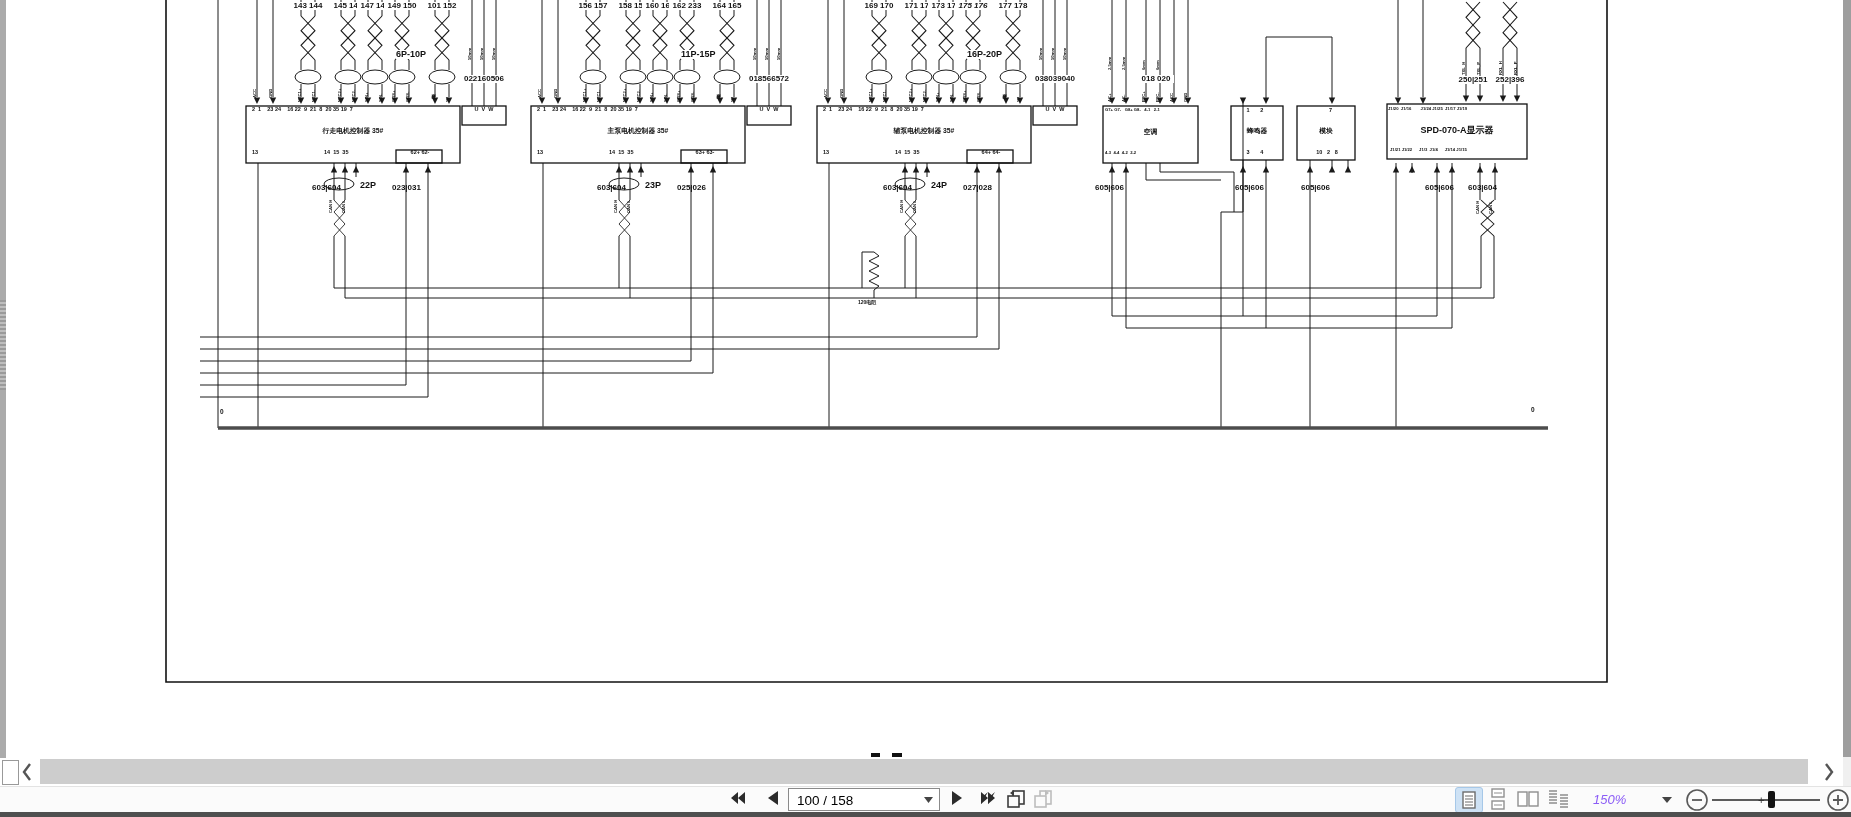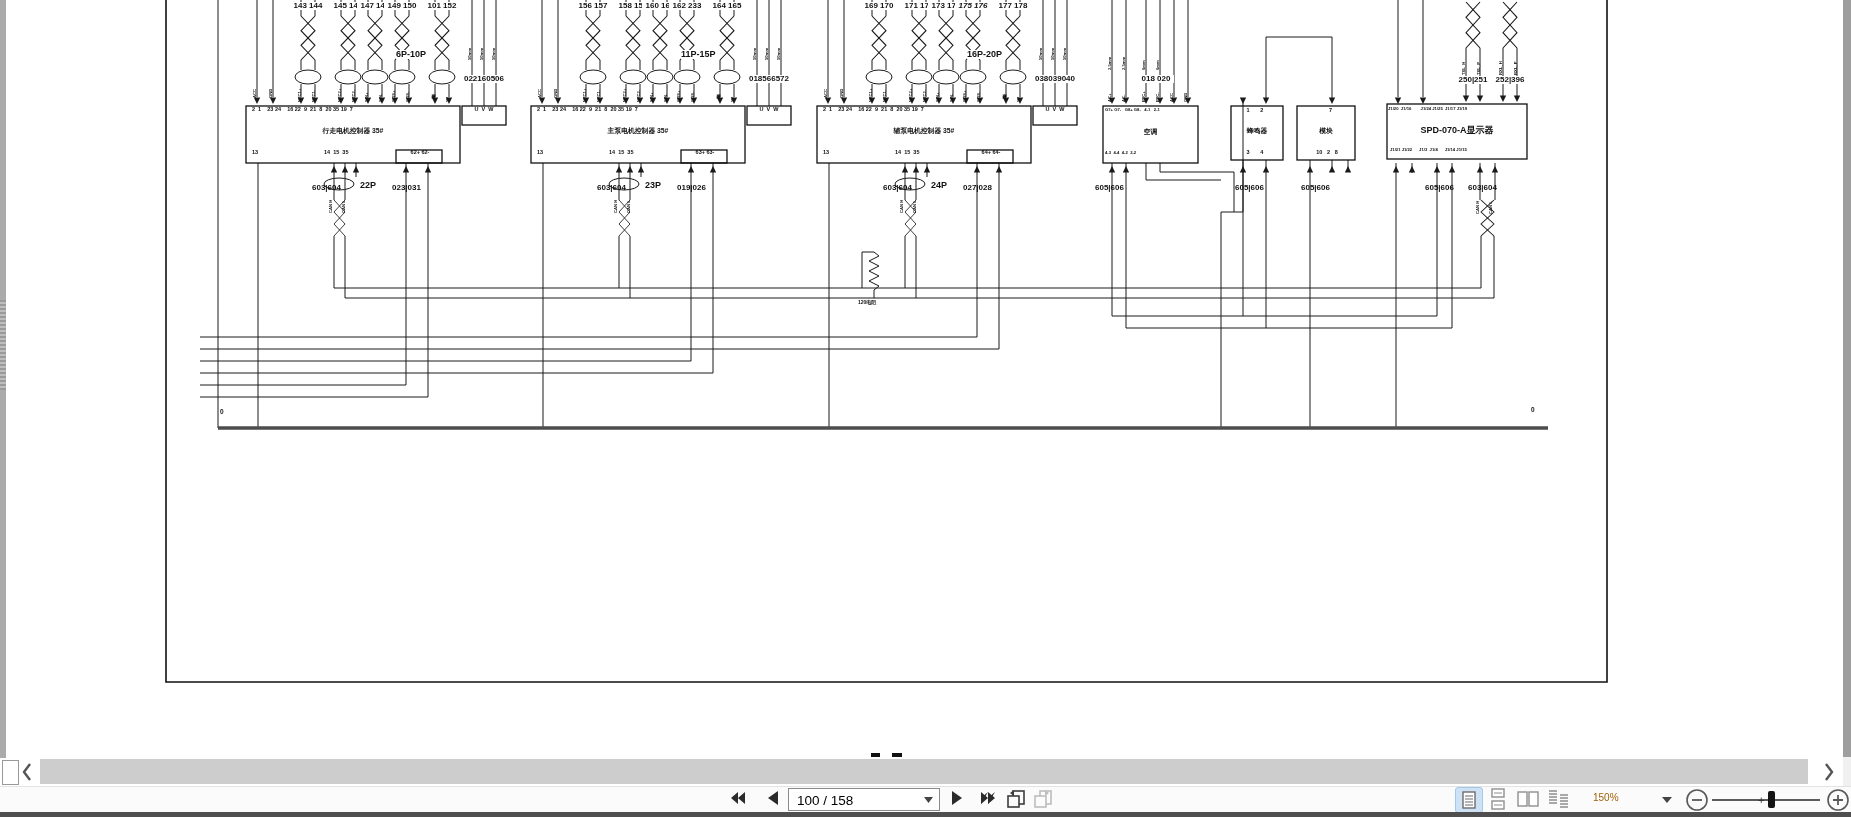--- a/index.html
+++ b/index.html
@@ -24,21 +24,21 @@
   #vscroll{position:absolute;left:1843px;top:0;width:8px;height:786px;background:#f0f0f0;}
   #vthumb{position:absolute;left:0;top:0;width:8px;height:757px;background:#9e9e9e;}
   #toolbar{position:absolute;left:0;top:786px;width:1851px;height:26px;background:#fbfbfb;border-top:1px solid #e3e3e3;}
   #bottomstrip{position:absolute;left:0;top:812px;width:1851px;height:5px;background:#4f4f4f;}
   .tbtn{position:absolute;top:788px;cursor:default;}
   #pagebox{position:absolute;left:788px;top:788px;width:150px;height:21px;background:#fff;border:1px solid #8a8a8a;}
   #pagebox span{position:absolute;left:8px;top:4px;font-size:13.5px;color:#000;}
   #pagebox svg{position:absolute;right:6px;top:8px;}
   .viewbtn{position:absolute;top:787px;width:26px;height:24px;border-radius:3px;}
   .viewbtn.active{background:#cee2f5;border:1px solid #a6c8e8;}
-  #zoomtext{position:absolute;left:1593px;top:792px;font-size:10px;color:#a16207;}
+  #zoomtext{position:absolute;left:1593px;top:792px;font-size:13px;color:#8b5cf6;font-style:italic;}
   #slider-track{position:absolute;left:1712px;top:799px;width:108px;height:2px;background:#5c5c5c;}
   #slider-tick{position:absolute;left:1758px;top:794px;font-size:11px;color:#333;}
   #slider-handle{position:absolute;left:1768px;top:791px;width:7px;height:17px;background:#141414;border-radius:2px;}
   .dash{position:absolute;top:753px;height:4px;background:#111;}
 </style>
 </head>
 <body>
 
 <div id="root">
 
@@ -235,21 +235,21 @@
   <span class="t vt" style="left:717px;top:84px;height:18px;">屏蔽</span>
   <span class="t vt" style="left:731px;top:84px;height:18px;">5V</span>
   <span class="t f55" style="left:537px;top:107px;width:200px;">2  1    23 24    16 22  9  21  8  20 35 19  7</span>
   <span class="t f55 c" style="left:749px;top:107px;width:40px;">U  V  W</span>
   <span class="t f7 c" style="left:531px;top:128px;width:214px;">主泵电机控制器 35#</span>
   <span class="t f55" style="left:537px;top:150px;">13</span>
   <span class="t f55" style="left:609px;top:150px;width:60px;">14  15  35</span>
   <span class="t f55 c" style="left:683px;top:150px;width:44px;">63+ 63-</span>
   <span class="t f8" style="left:597px;top:184px;">603|604</span>
   <span class="t f9" style="left:645px;top:181px;">23P</span>
-  <span class="t f8" style="left:677px;top:184px;">019|026</span>
+  <span class="t f8" style="left:677px;top:184px;">025|026</span>
   <span class="t vt" style="left:614px;top:195px;height:18px;">CAN H</span>
   <span class="t vt" style="left:627px;top:195px;height:18px;">CAN L</span>
 
   <span class="t f8 c bgw" style="left:861px;top:2px;width:36px;">169 170</span>
   <span class="t f8 c bgw" style="left:901px;top:2px;width:36px;">171 172</span>
   <span class="t f8 c bgw" style="left:928px;top:2px;width:36px;">173 174</span>
   <span class="t f8 c bgw" style="left:955px;top:2px;width:36px;font-style:italic;">175 176</span>
   <span class="t f8 c bgw" style="left:995px;top:2px;width:36px;">177 178</span>
   <span class="t f9 bgw" style="left:967px;top:50px;">16P-20P</span>
   <span class="t f8 c bgw" style="left:1027px;top:75px;width:56px;">038039040</span>

